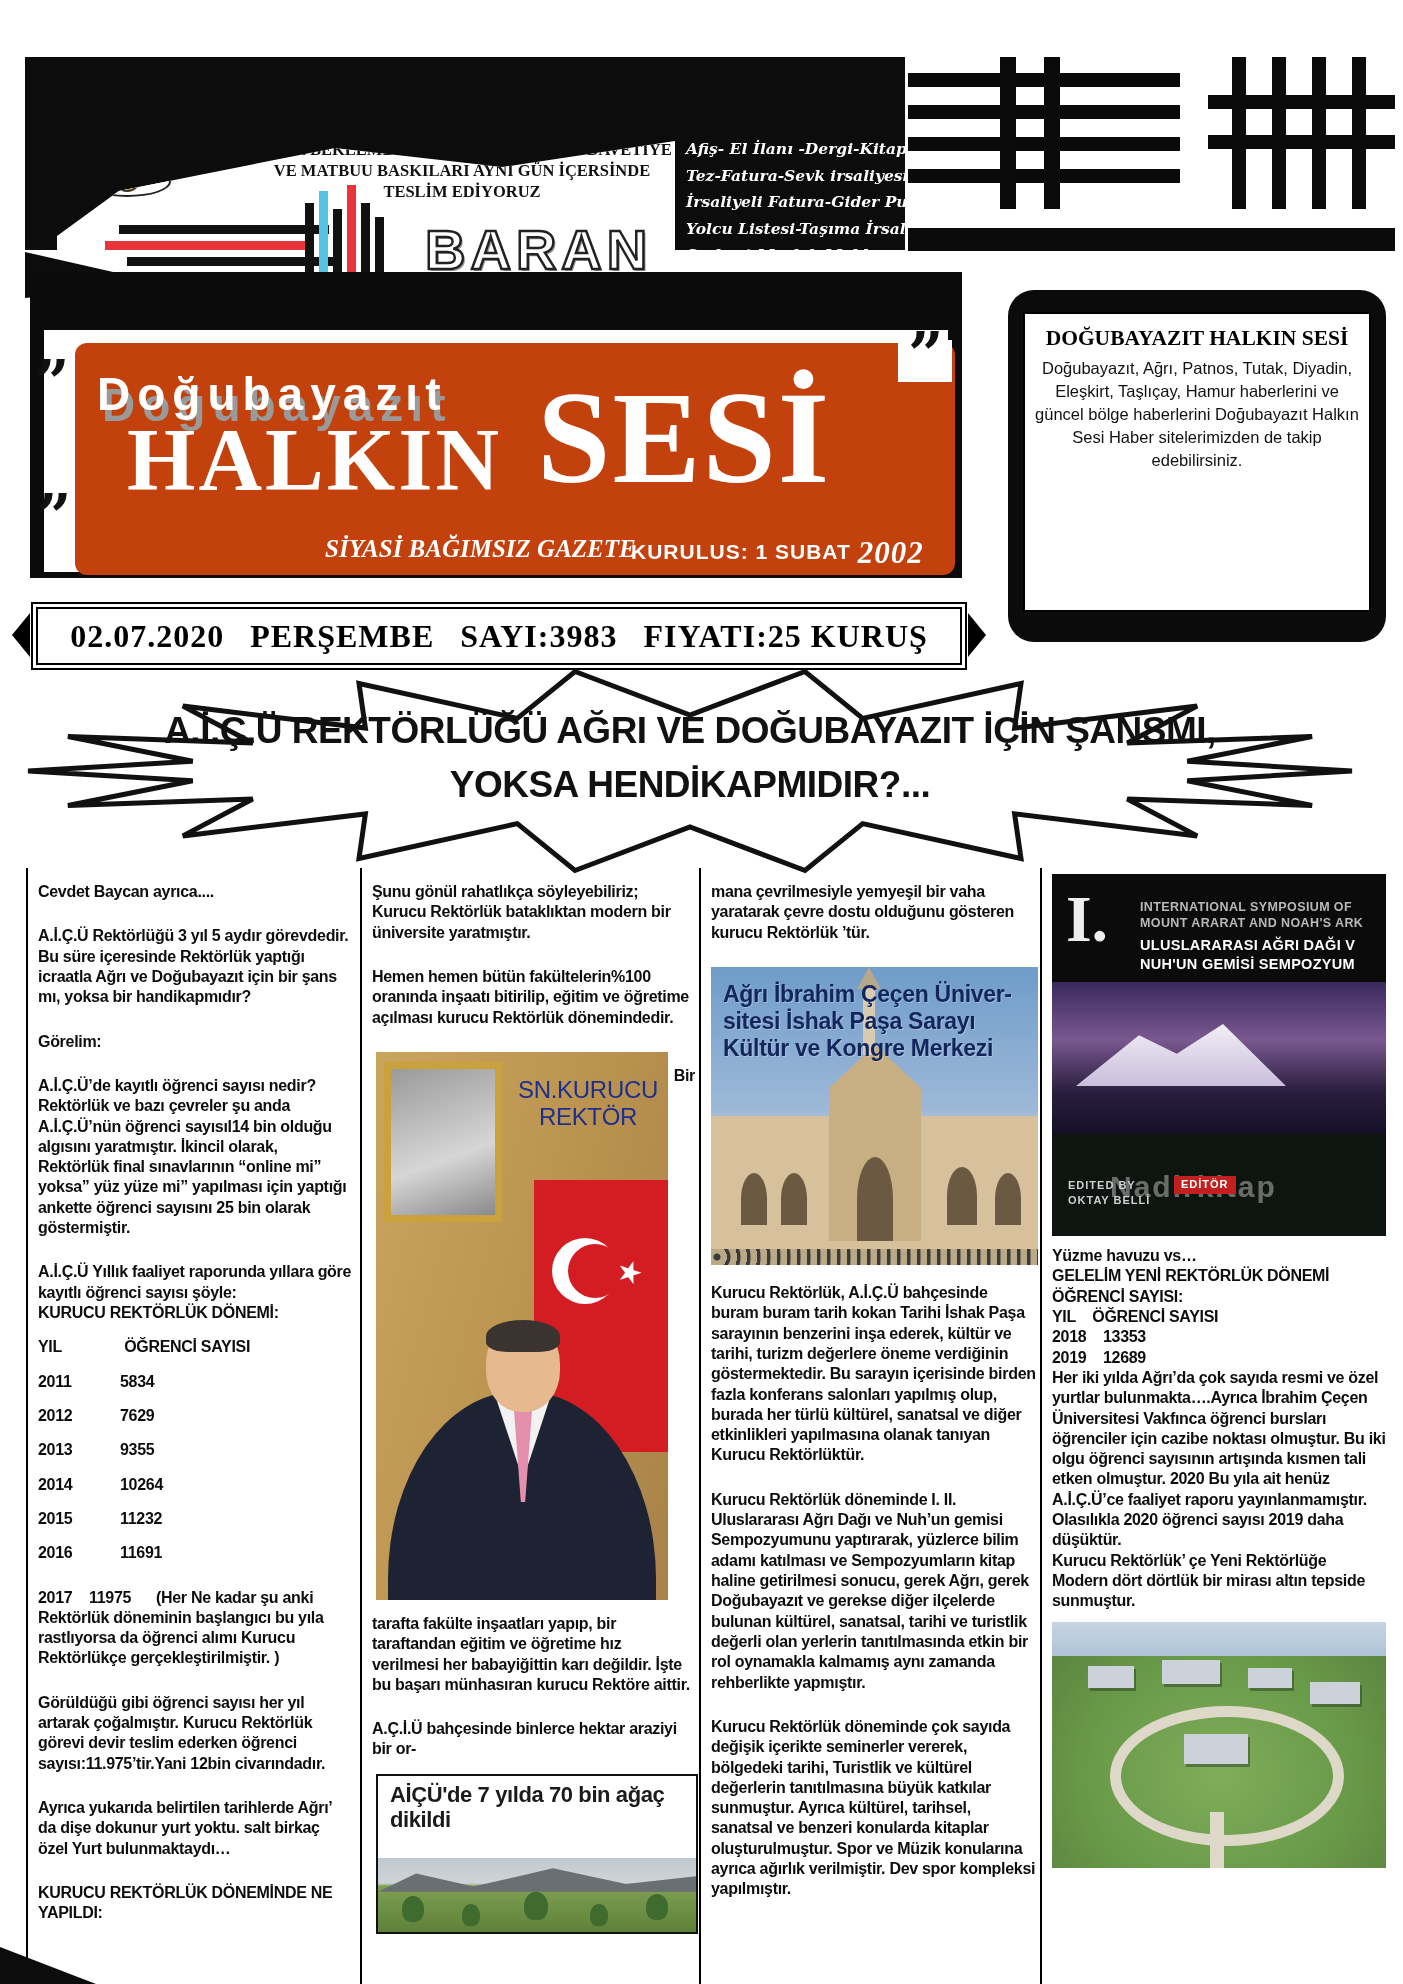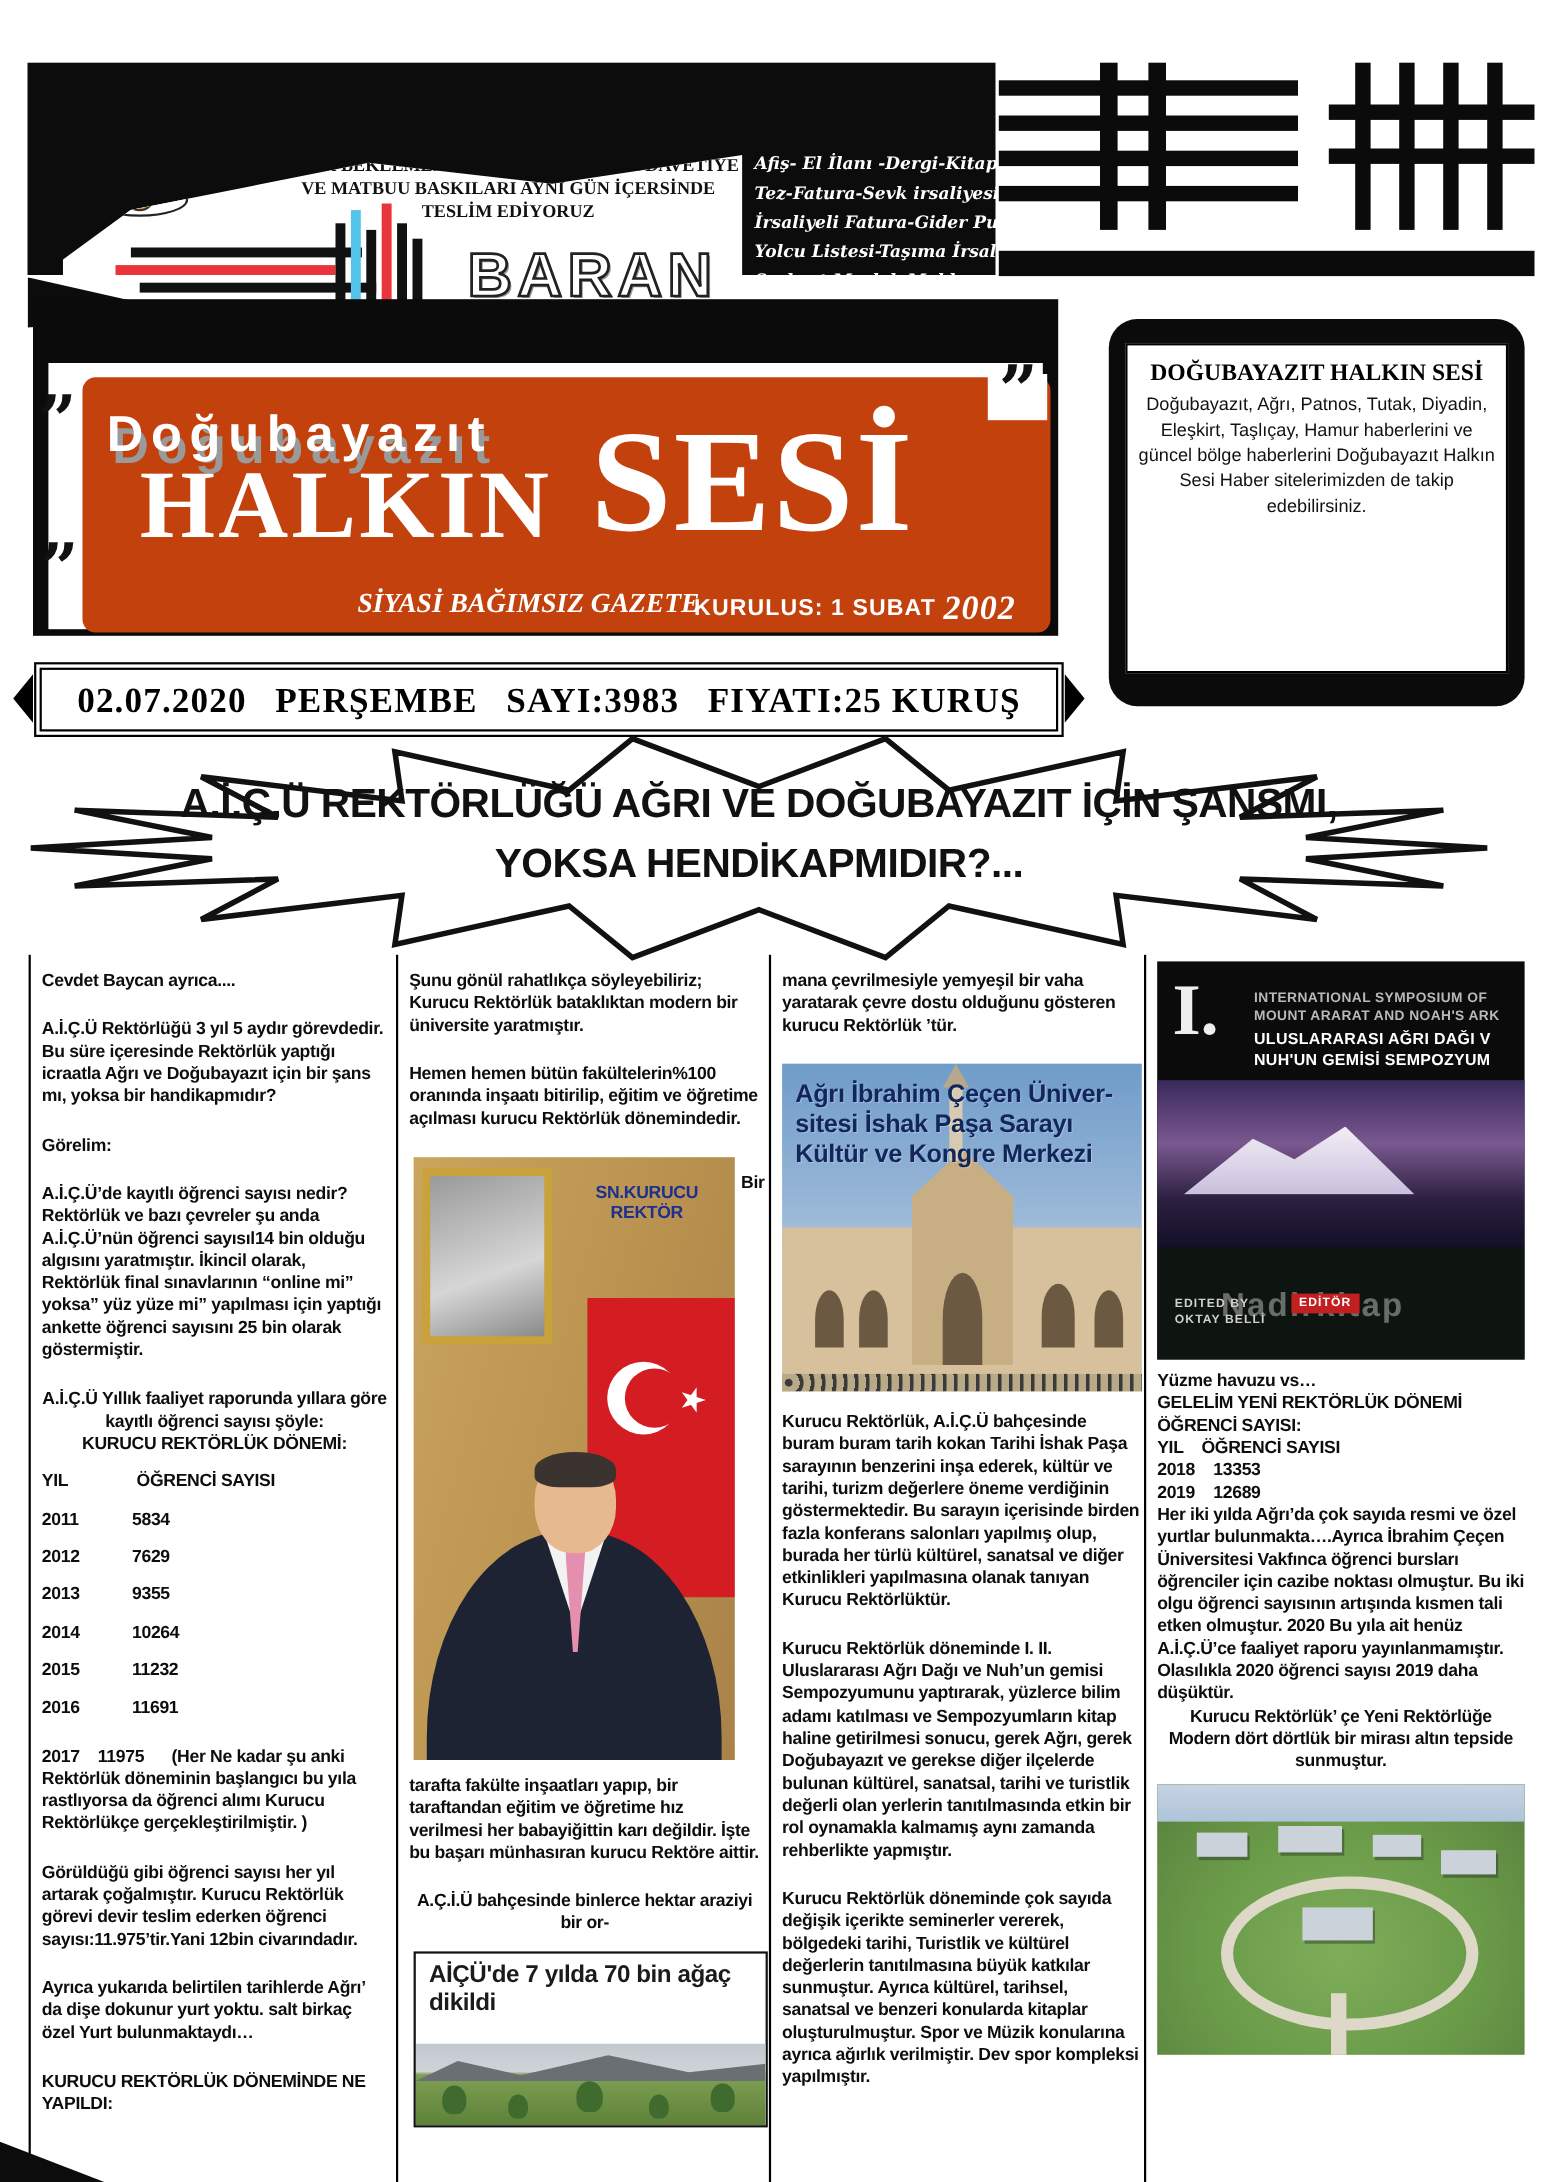--- a/index.html
+++ b/index.html
@@ -67,27 +67,27 @@
   .col{position:absolute;top:868px;height:1116px;border-left:2px solid #000;box-sizing:border-box;overflow:hidden;
     font-size:16px;font-weight:bold;letter-spacing:-0.3px;line-height:1.27;color:#0d0d0d;}
   .col p{margin:0 0 24px 0;}
   .c1{left:26px;width:334px;padding:14px 8px 0 10px;}
   .c2{left:360px;width:339px;padding:14px 8px 0 10px;}
   .c3{left:699px;width:341px;padding:14px 4px 0 10px;}
   .c4{left:1040px;width:350px;padding:4px 4px 0 10px;}
   .tight p{margin-bottom:0;}
   .trow span.y{display:inline-block;width:82px;margin-top:14px;}
   .pre{white-space:pre-wrap;}
-  .m0{margin-bottom:0 !important;text-align:center;}
+  .m0{margin-bottom:0 !important;}
   .subhead{margin-top:26px;}
 
   
   .photo-rektor{position:relative;margin:6px 0 14px 4px;width:292px;height:548px;overflow:hidden;background:linear-gradient(105deg,#caa55e,#b9924f 55%,#a9824a);}
   .pr-frame{position:absolute;left:8px;top:10px;width:104px;height:146px;border:7px solid #c9a23b;background:linear-gradient(160deg,#9a9a9a,#d6d6d6 60%,#8a8a8a);}
-  .pr-label{position:absolute;right:2px;top:24px;width:156px;text-align:center;color:#1d2f8f;font-size:16px;font-weight:700;line-height:1.15;}
+  .pr-label{position:absolute;right:2px;top:24px;width:156px;text-align:center;color:#1d2f8f;font-size:24px;font-weight:400;line-height:1.15;}
   .pr-flag{position:absolute;right:0;top:128px;width:134px;height:272px;background:#d41d23;}
   .pr-cres1{position:absolute;left:18px;top:58px;width:66px;height:66px;border-radius:50%;background:#fff;}
   .pr-cres2{position:absolute;left:34px;top:64px;width:54px;height:54px;border-radius:50%;background:#d41d23;}
   .pr-star{position:absolute;left:84px;top:76px;color:#fff;font-size:26px;transform:rotate(18deg);}
   .pr-suit{position:absolute;left:12px;bottom:0;width:268px;height:208px;background:#1d2333;border-radius:48% 48% 0 0/90% 90% 0 0;}
   .pr-head{position:absolute;left:110px;bottom:188px;width:74px;height:90px;background:#e6b98e;border-radius:46%;}
   .pr-hair{position:absolute;left:0;top:-2px;width:74px;height:32px;background:#3a3330;border-radius:50% 50% 30% 30%;}
   .pr-shirt{position:absolute;left:118px;bottom:120px;width:58px;height:88px;background:#f2f2f2;clip-path:polygon(0 0,100% 0,50% 100%);}
   .pr-tie{position:absolute;left:138px;bottom:98px;width:18px;height:104px;background:#e58fae;clip-path:polygon(50% 0,100% 12%,62% 100%,38% 100%,0 12%);}
   .hang-word{position:absolute;right:4px;top:198px;font-size:16px;font-weight:bold;}

